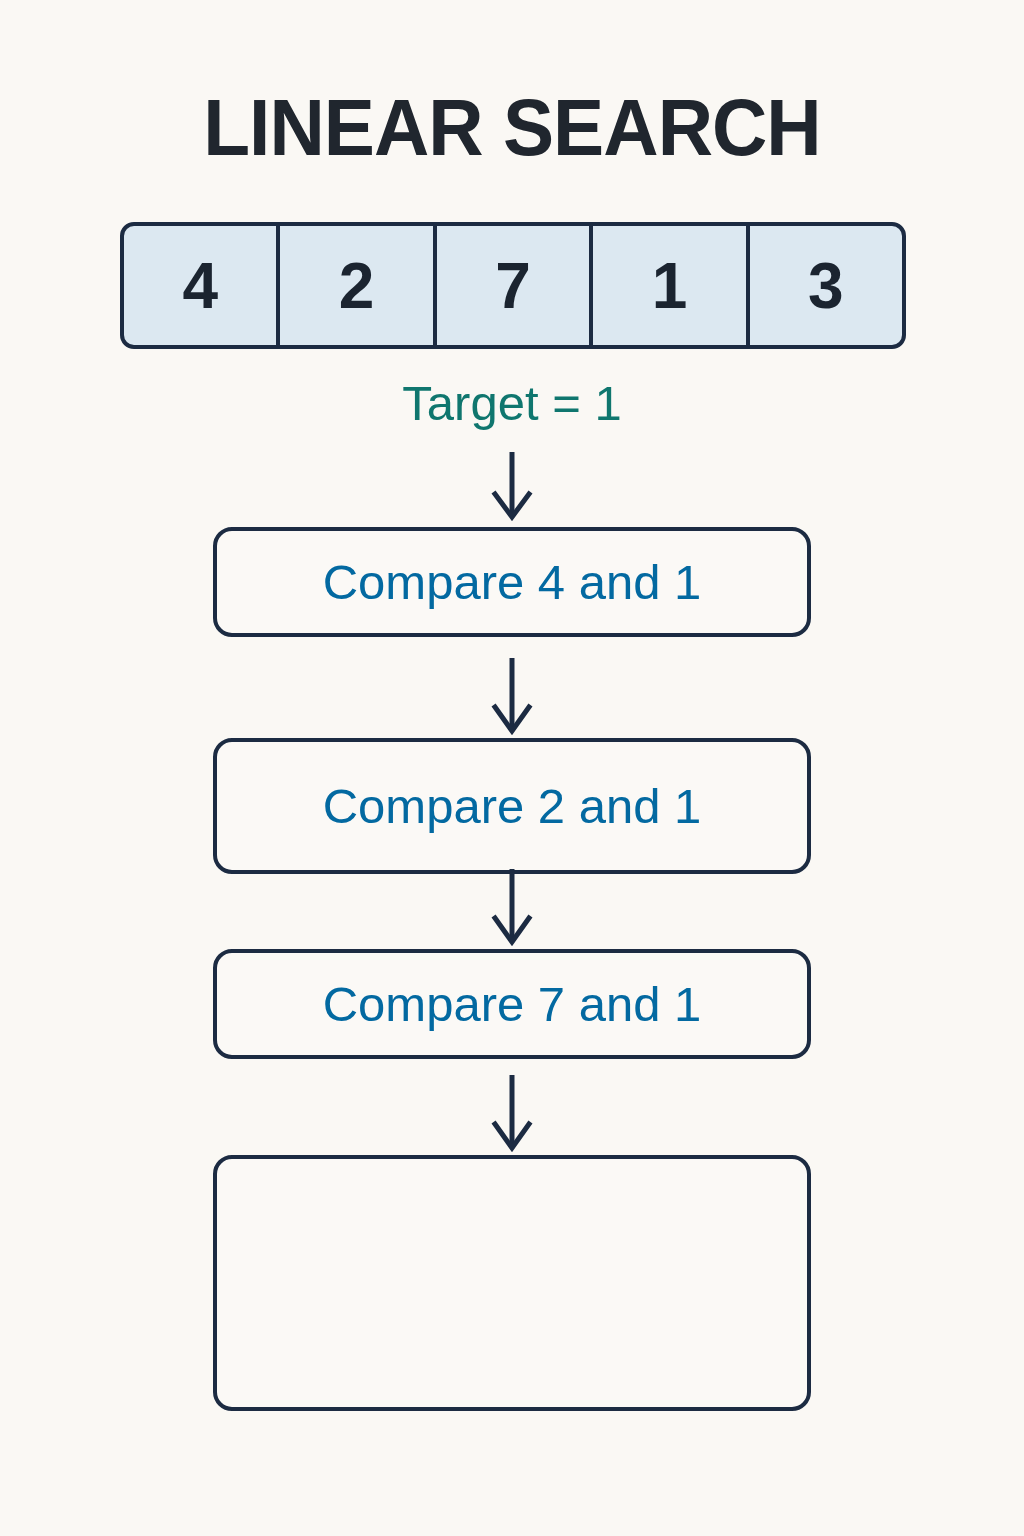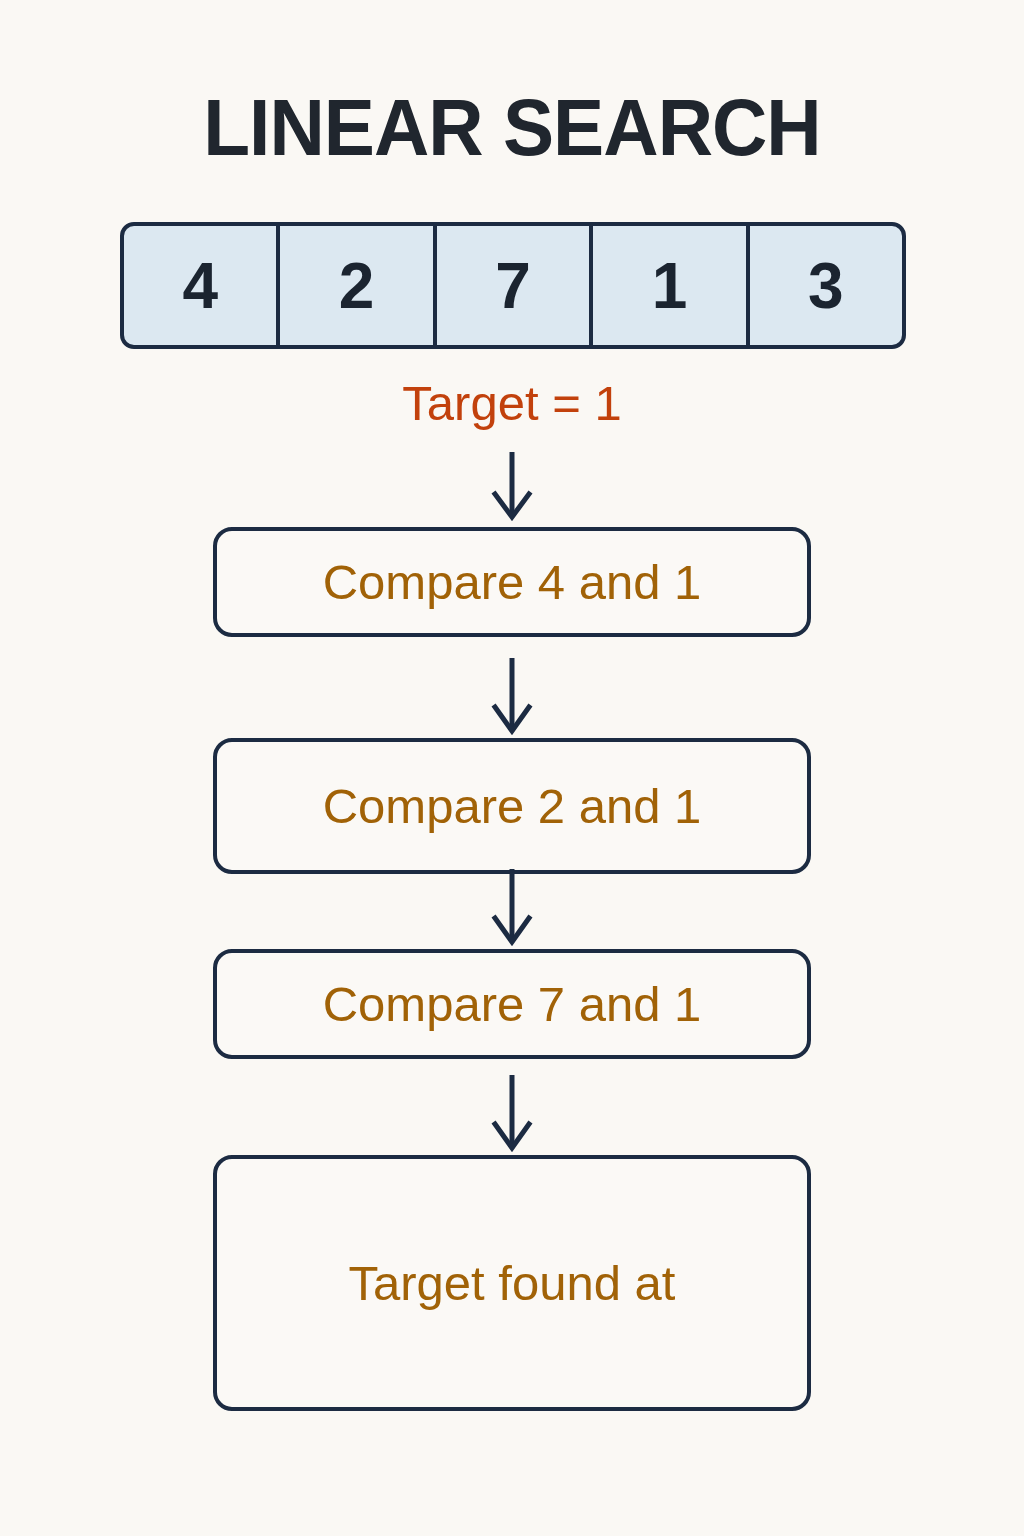--- a/index.html
+++ b/index.html
@@ -70,21 +70,21 @@
   
   #target-label {
     position: absolute;
     top: 374px;
     left: 0;
     width: 1024px;
     text-align: center;
     font-size: 49px;
     line-height: 58px;
     font-weight: 400;
-    color: #c2410c;
+    color: #0f766e;
     white-space: nowrap;
   }
 
   
   .arrow {
     position: absolute;
     left: 512px;
     transform: translateX(-50%);
     width: 46px;
   }
@@ -99,21 +99,21 @@
     background: #fbf9f6;
     border: 4px solid #1c2b42;
     border-radius: 19px;
     display: flex;
     flex-direction: column;
     align-items: center;
     justify-content: center;
     font-size: 49px;
     line-height: 73px;
     font-weight: 400;
-    color: #a16207;
+    color: #0369a1;
     text-align: center;
     white-space: nowrap;
   }
   .step-line { display: block; }
 </style>
 </head>
 <body>
 
 <div id="title">LINEAR SEARCH</div>
 
@@ -161,14 +161,13 @@
 </div>
 
 <div class="arrow" style="top:1075px;">
   <svg width="46" height="78" viewBox="0 0 46 78">
     <path d="M23 2 L23 68" stroke="#1c2b42" stroke-width="5" fill="none" stroke-linecap="square"></path>
     <path d="M6 49 L23 73 L40 49" stroke="#1c2b42" stroke-width="5" fill="none" stroke-linecap="square" stroke-linejoin="miter"></path>
   </svg>
 </div>
 
 <div class="step-box" style="top:1155px; height:256px;">
-  <span class="step-line">Target found at</span>
 </div>
 
 </body></html>

